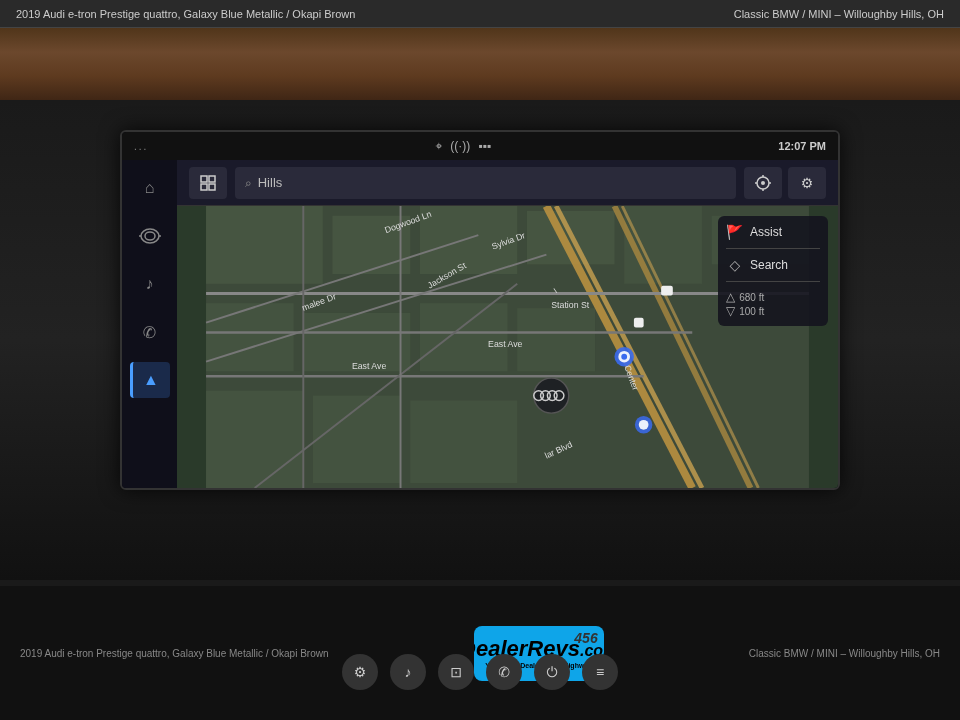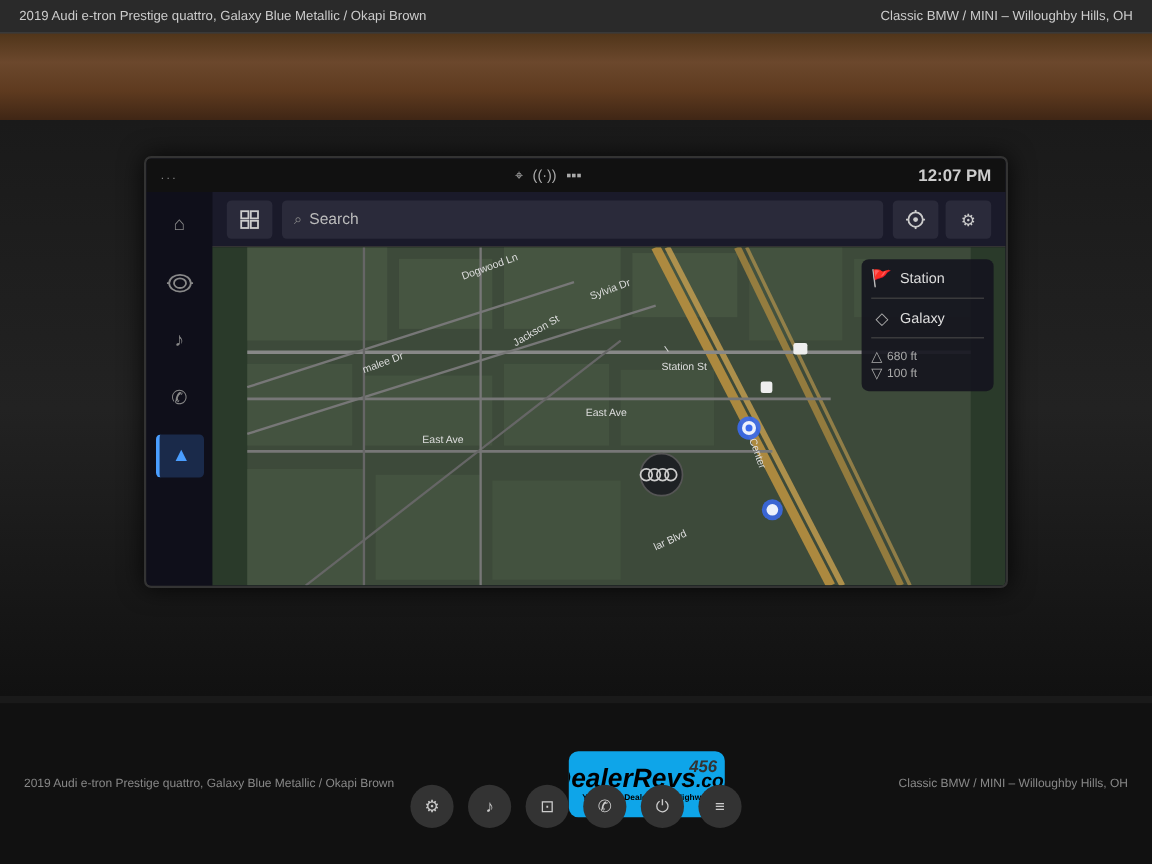--- a/index.html
+++ b/index.html
@@ -79,21 +79,21 @@
       display: flex;
       gap: 8px;
       align-items: center;
     }
     .screen-header-icon {
       color: #aaa;
       font-size: 12px;
     }
     .screen-time {
       color: #ccc;
-      font-size: 14px;
+      font-size: 11px;
       font-weight: bold;
     }
     .screen-header-dots {
       color: #888;
       font-size: 10px;
       letter-spacing: 2px;
     }
 
     
     .nav-sidebar {
@@ -371,21 +371,21 @@
     <div class="toolbar-grid-btn">
       <svg width="16" height="16" viewBox="0 0 16 16">
         <rect x="1" y="1" width="6" height="6" fill="none" stroke="#ccc" stroke-width="1.5"></rect>
         <rect x="9" y="1" width="6" height="6" fill="none" stroke="#ccc" stroke-width="1.5"></rect>
         <rect x="1" y="9" width="6" height="6" fill="none" stroke="#ccc" stroke-width="1.5"></rect>
         <rect x="9" y="9" width="6" height="6" fill="none" stroke="#ccc" stroke-width="1.5"></rect>
       </svg>
     </div>
     <div class="toolbar-search">
       <span class="toolbar-search-icon">⌕</span>
-      <span>Search</span>
+      <span>Hills</span>
     </div>
     <div class="toolbar-right-btns">
       <div class="toolbar-right-btn">
         <svg width="16" height="16" viewBox="0 0 16 16">
           <circle cx="8" cy="8" r="6" fill="none" stroke="#ccc" stroke-width="1.5"></circle>
           <circle cx="8" cy="8" r="2" fill="#ccc"></circle>
           <line x1="8" y1="2" x2="8" y2="0" stroke="#ccc" stroke-width="1.5"></line>
           <line x1="8" y1="14" x2="8" y2="16" stroke="#ccc" stroke-width="1.5"></line>
           <line x1="2" y1="8" x2="0" y2="8" stroke="#ccc" stroke-width="1.5"></line>
           <line x1="14" y1="8" x2="16" y2="8" stroke="#ccc" stroke-width="1.5"></line>
@@ -460,26 +460,26 @@
       <circle cx="356" cy="195" r="5" fill="none" stroke="#ccc" stroke-width="1.5"></circle>
       <circle cx="363" cy="195" r="5" fill="none" stroke="#ccc" stroke-width="1.5"></circle>
 
       <text x="350" y="260" fill="#ddd" font-size="9" font-family="Arial" transform="rotate(-25,350,260)">lar Blvd</text>
     </svg>
 
     
     <div class="map-overlay-panel">
       <div class="overlay-item">
         <span class="overlay-item-icon">🚩</span>
-        <span>Station</span>
+        <span>Assist</span>
       </div>
       <div class="overlay-divider"></div>
       <div class="overlay-item">
         <span class="overlay-item-icon">◇</span>
-        <span>Galaxy</span>
+        <span>Search</span>
       </div>
       <div class="overlay-divider"></div>
       <div class="overlay-scale">
         <div class="overlay-scale-row">
           <span style="font-size:12px;">△</span>
           <span>680 ft</span>
         </div>
         <div class="overlay-scale-row">
           <span style="font-size:12px;">▽</span>
           <span>100 ft</span>

